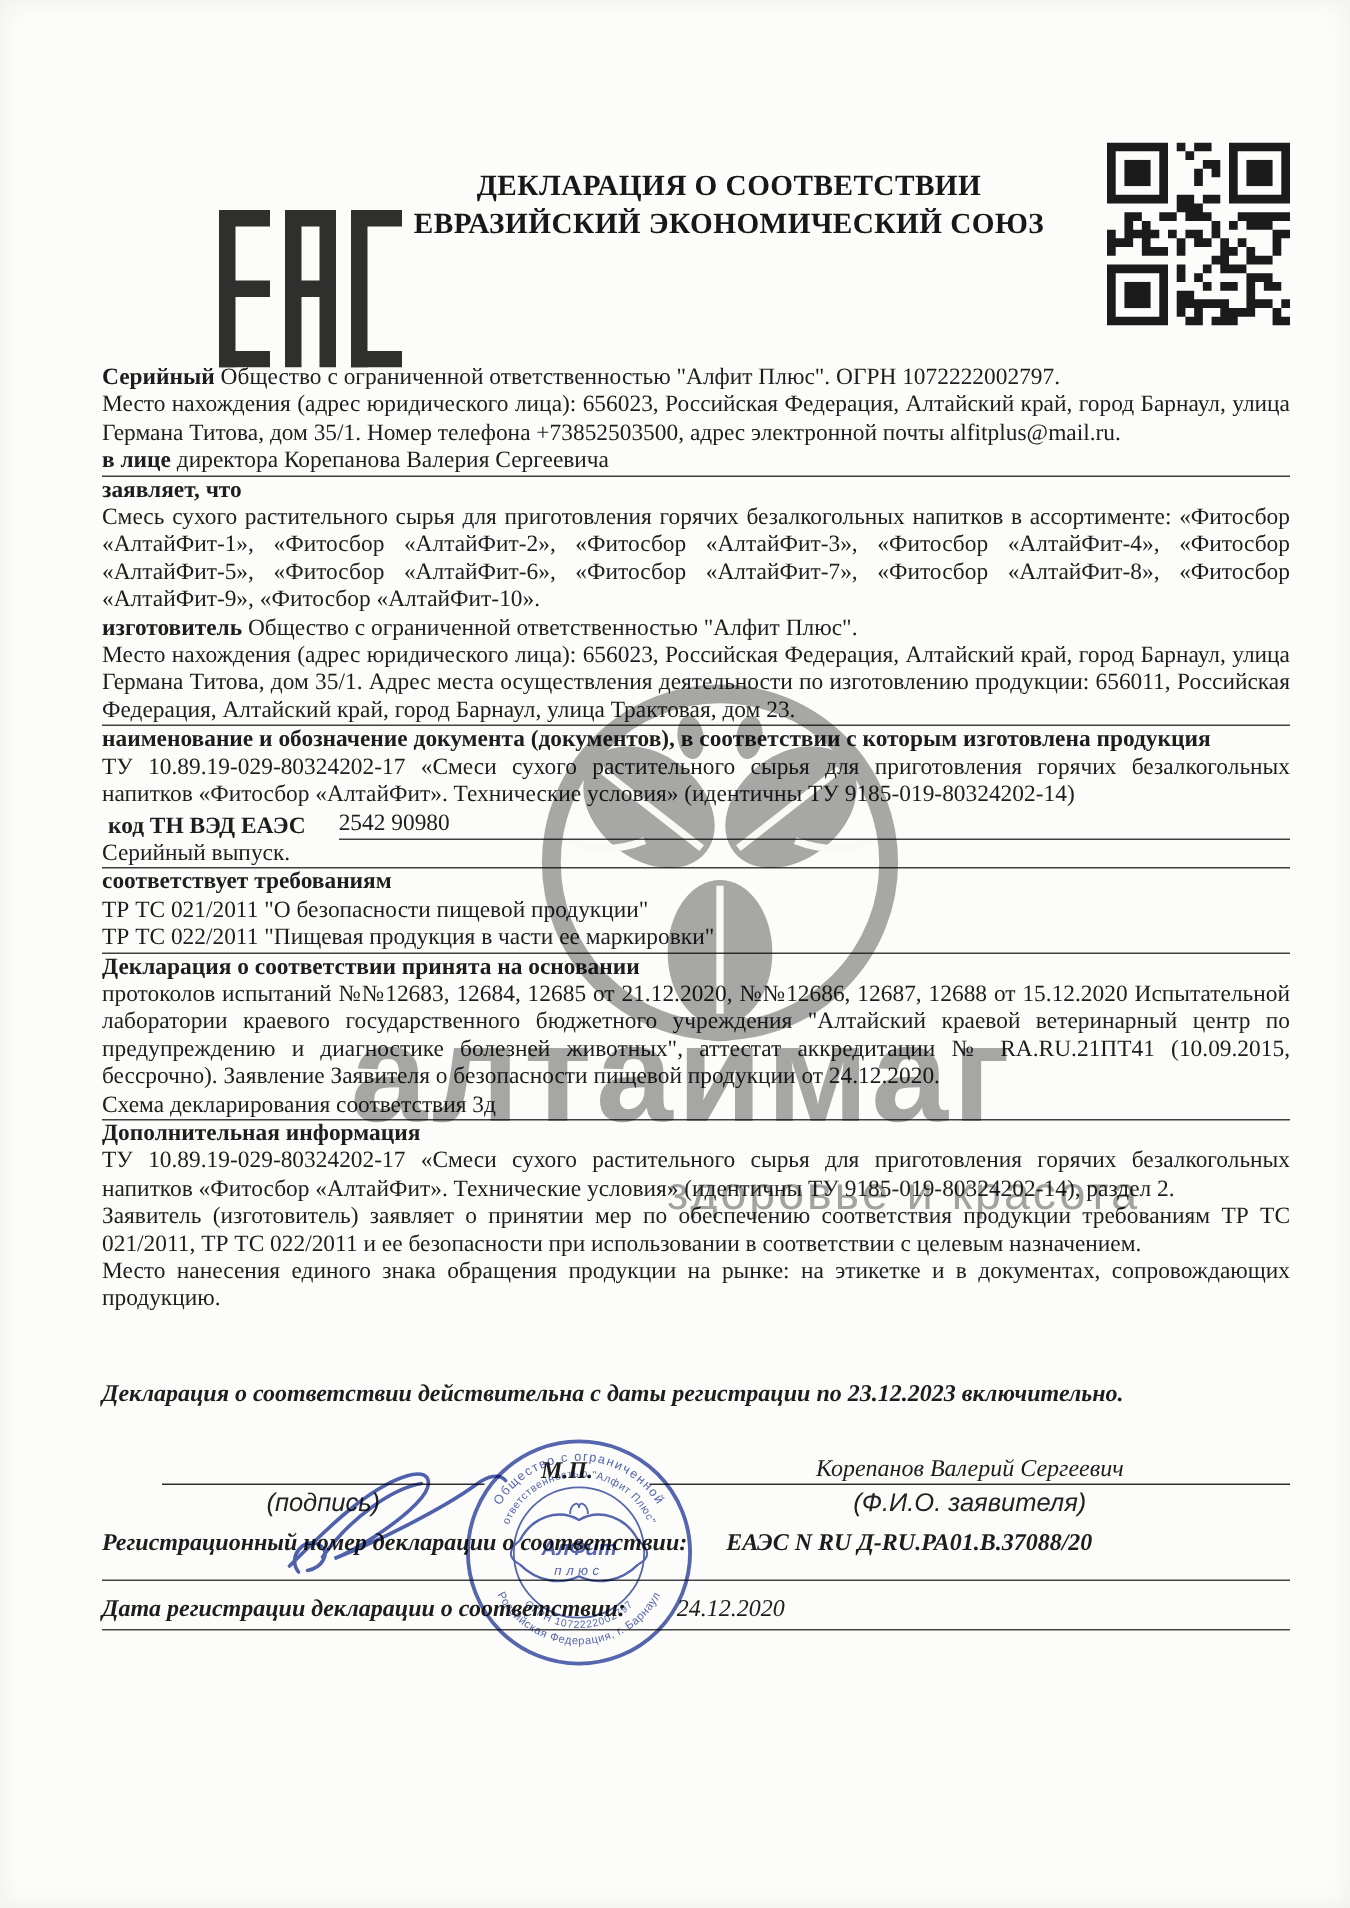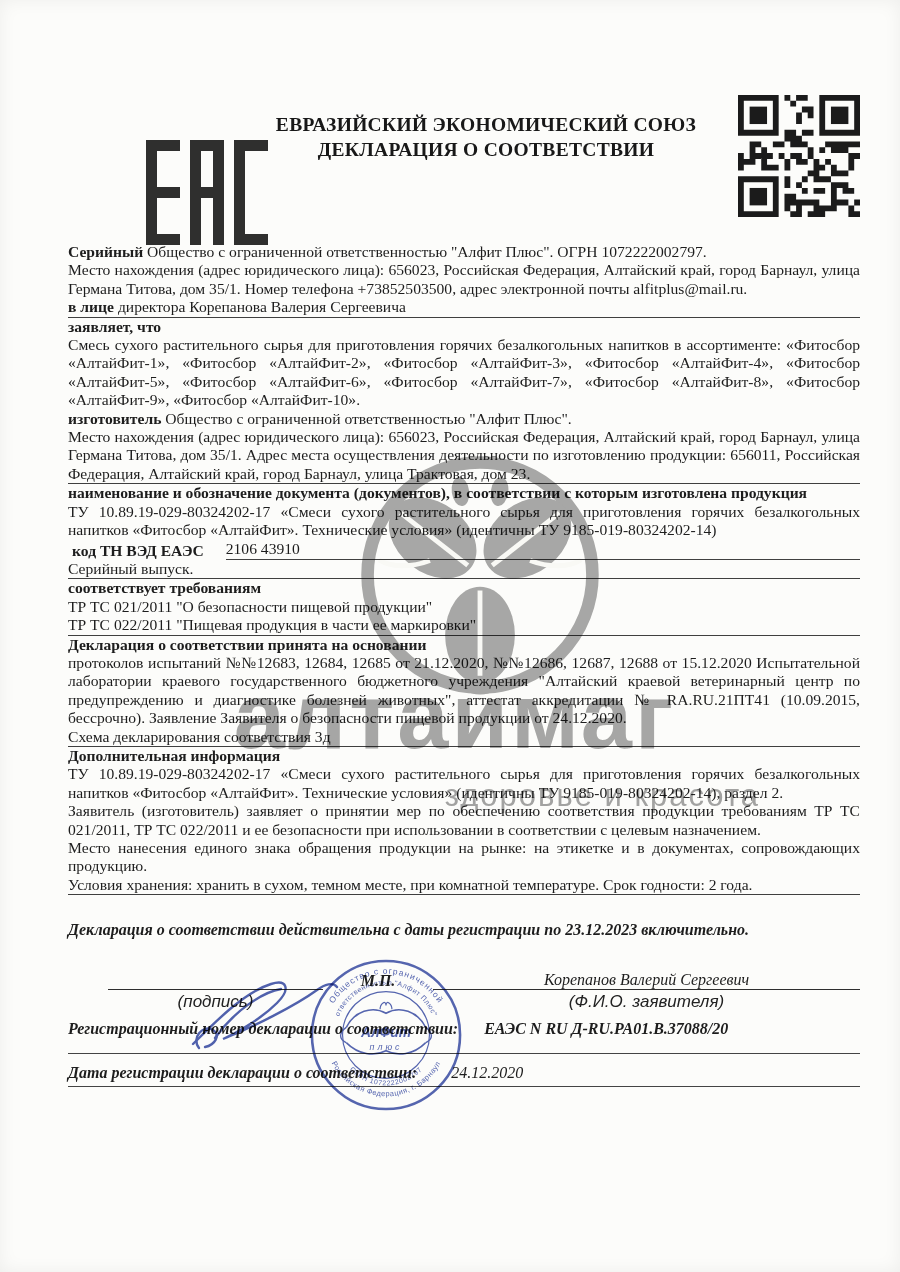--- a/index.html
+++ b/index.html
@@ -62,22 +62,22 @@
         <rect x="67" y="0" width="11" height="105"></rect>
       <rect x="44" y="0" width="34" height="11"></rect>
         <rect x="44" y="47" width="34" height="11"></rect>
       <rect x="88" y="0" width="11" height="105"></rect>
         <rect x="88" y="0" width="34" height="11"></rect>
       <rect x="88" y="94" width="34" height="11"></rect>
     </g>
   </svg>
 
   <div class="title">
+    <div>ДЕКЛАРАЦИЯ О СООТВЕТСТВИИ</div>
     <div>ЕВРАЗИЙСКИЙ ЭКОНОМИЧЕСКИЙ СОЮЗ</div>
-    <div>ДЕКЛАРАЦИЯ О СООТВЕТСТВИИ</div>
   </div>
 
   <svg class="qr" width="122" height="122" viewBox="0 0 21 21">
     <g fill="#1b1b1b">
       <path fill-rule="evenodd" d="M0 0h7v7H0zM1 1v5h5V1z"></path>
         <rect x="2" y="2" width="3" height="3"></rect>
       <path fill-rule="evenodd" d="M14 0h7v7h-7zM15 1v5h5V1z"></path>
         <rect x="16" y="2" width="3" height="3"></rect>
       <path fill-rule="evenodd" d="M0 14h7v7H0zM1 15v5h5v-5z"></path>
         <rect x="2" y="16" width="3" height="3"></rect>
@@ -92,34 +92,33 @@
     <p class="just">Место нахождения (адрес юридического лица): 656023, Российская Федерация, Алтайский край, город Барнаул, улица Германа Титова, дом 35/1. Номер телефона +73852503500, адрес электронной почты alfitplus@mail.ru.</p>
     <p class="rule"><b>в лице</b> <span>директора Корепанова Валерия Сергеевича</span></p>
     <p class="bold">заявляет, что</p>
     <p class="just">Смесь сухого растительного сырья для приготовления горячих безалкогольных напитков в ассортименте: «Фитосбор «АлтайФит-1», «Фитосбор «АлтайФит-2», «Фитосбор «АлтайФит-3», «Фитосбор «АлтайФит-4», «Фитосбор «АлтайФит-5», «Фитосбор «АлтайФит-6», «Фитосбор «АлтайФит-7», «Фитосбор «АлтайФит-8», «Фитосбор «АлтайФит-9», «Фитосбор «АлтайФит-10».</p>
     <p class="just"><b>изготовитель</b> <span>Общество с ограниченной ответственностью "Алфит Плюс".</span></p>
     <p class="just rule">Место нахождения (адрес юридического лица): 656023, Российская Федерация, Алтайский край, город Барнаул, улица Германа Титова, дом 35/1. Адрес места осуществления деятельности по изготовлению продукции: 656011, Российская Федерация, Алтайский край, город Барнаул, улица Трактовая, дом 23.</p>
     <p class="bold just">наименование и обозначение документа (документов), в соответствии с которым изготовлена продукция</p>
     <p class="just">ТУ 10.89.19-029-80324202-17 «Смеси сухого растительного сырья для приготовления горячих безалкогольных напитков «Фитосбор «АлтайФит». Технические условия» (идентичны ТУ 9185-019-80324202-14)</p>
     <div class="tnved">
         <b>код ТН ВЭД ЕАЭС</b>
-        <span class="tnved-val">2106 43910</span>
+        <span class="tnved-val">2542 90980</span>
       </div>
     <p class="rule">Серийный выпуск.</p>
     <p class="bold">соответствует требованиям</p>
     <p>ТР ТС 021/2011 "О безопасности пищевой продукции"</p>
     <p class="rule">ТР ТС 022/2011 "Пищевая продукция в части ее маркировки"</p>
     <p class="bold">Декларация о соответствии принята на основании</p>
     <p class="just">протоколов испытаний №№12683, 12684, 12685 от 21.12.2020, №№12686, 12687, 12688 от 15.12.2020 Испытательной лаборатории краевого государственного бюджетного учреждения "Алтайский краевой ветеринарный центр по предупреждению и диагностике болезней животных", аттестат аккредитации № RA.RU.21ПТ41 (10.09.2015, бессрочно). Заявление Заявителя о безопасности пищевой продукции от 24.12.2020.</p>
     <p class="rule">Схема декларирования соответствия 3д</p>
     <p class="bold">Дополнительная информация</p>
     <p class="just">ТУ 10.89.19-029-80324202-17 «Смеси сухого растительного сырья для приготовления горячих безалкогольных напитков «Фитосбор «АлтайФит». Технические условия» (идентичны ТУ 9185-019-80324202-14), раздел 2.</p>
     <p class="just">Заявитель (изготовитель) заявляет о принятии мер по обеспечению соответствия продукции требованиям ТР ТС 021/2011, ТР ТС 022/2011 и ее безопасности при использовании в соответствии с целевым назначением.</p>
     <p class="just">Место нанесения единого знака обращения продукции на рынке: на этикетке и в документах, сопровождающих продукцию.</p>
-    <p class="rule">Условия хранения: хранить в сухом, темном месте, при комнатной температуре. Срок годности: 2 года.</p>
   </div>
 
   <div class="bottom">
     <p class="bold">Декларация о соответствии действительна с даты регистрации по 23.12.2023 включительно.</p>
     <div class="sig-grid">
       <div class="sig-left">
         <div class="sig-space"></div>
         <div class="caption">(подпись)</div>
       </div>
       <div class="sig-mid">М.П.</div>

